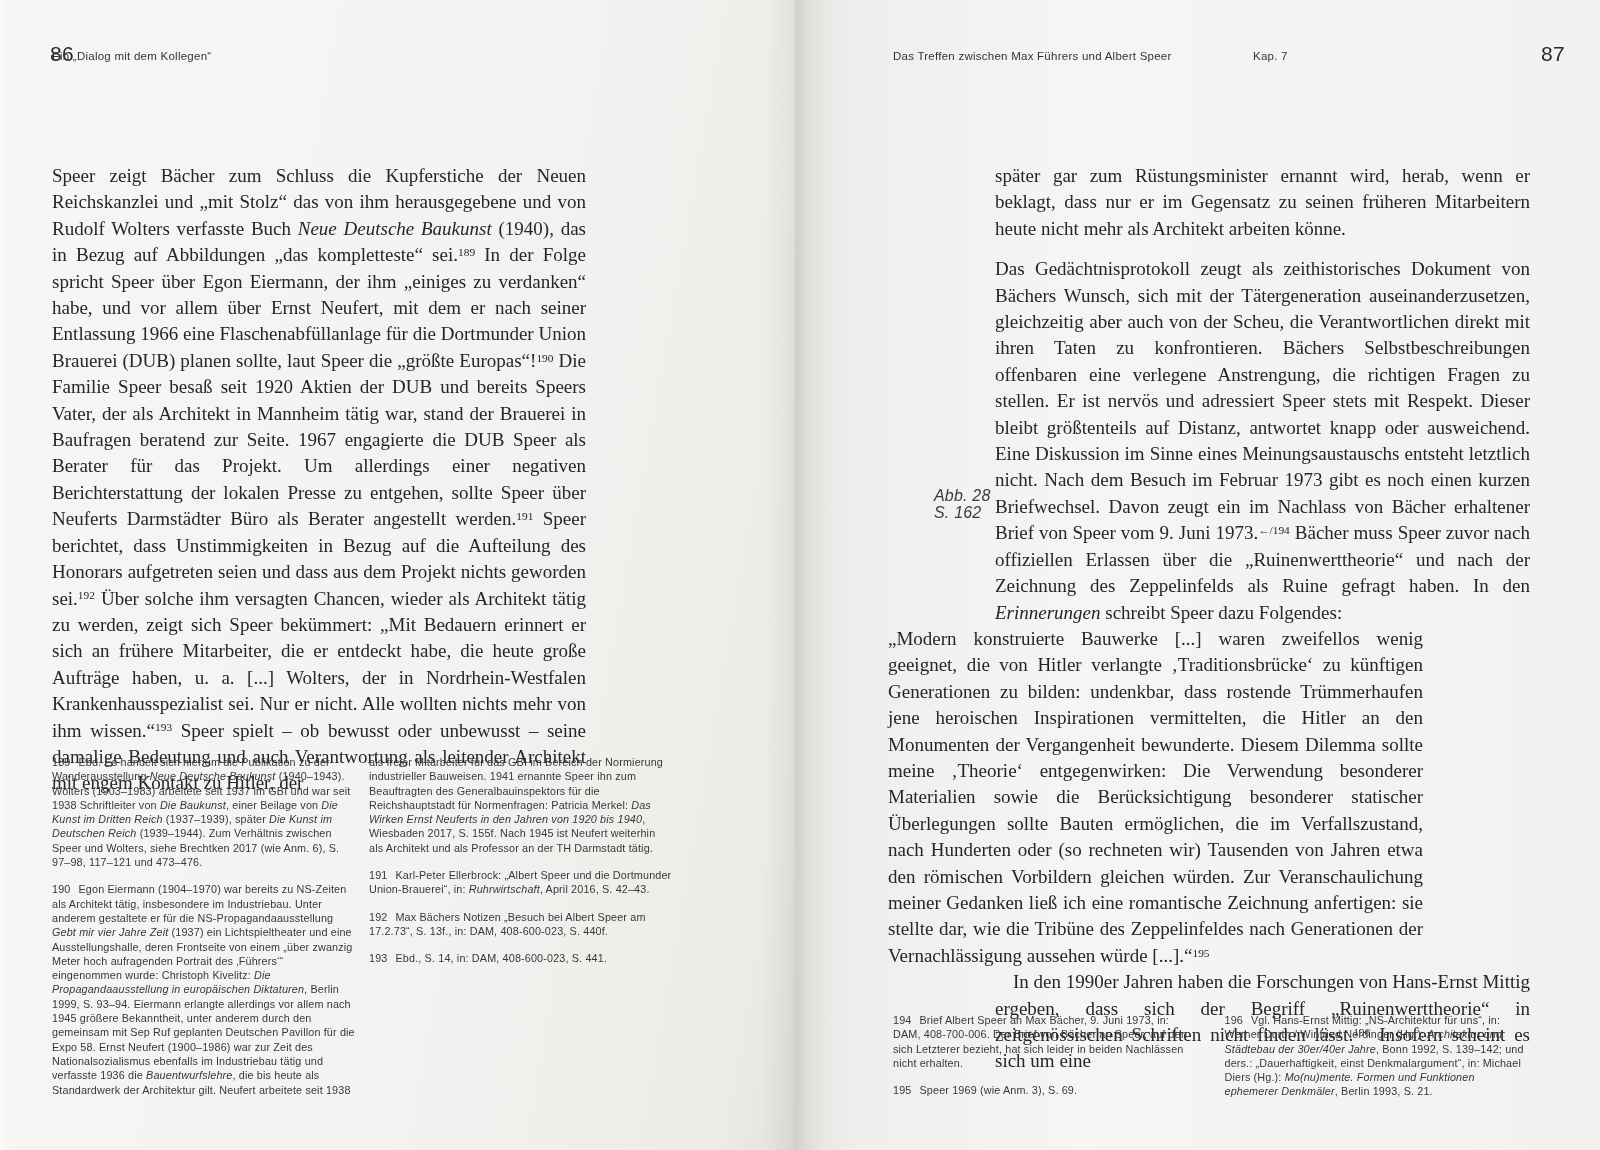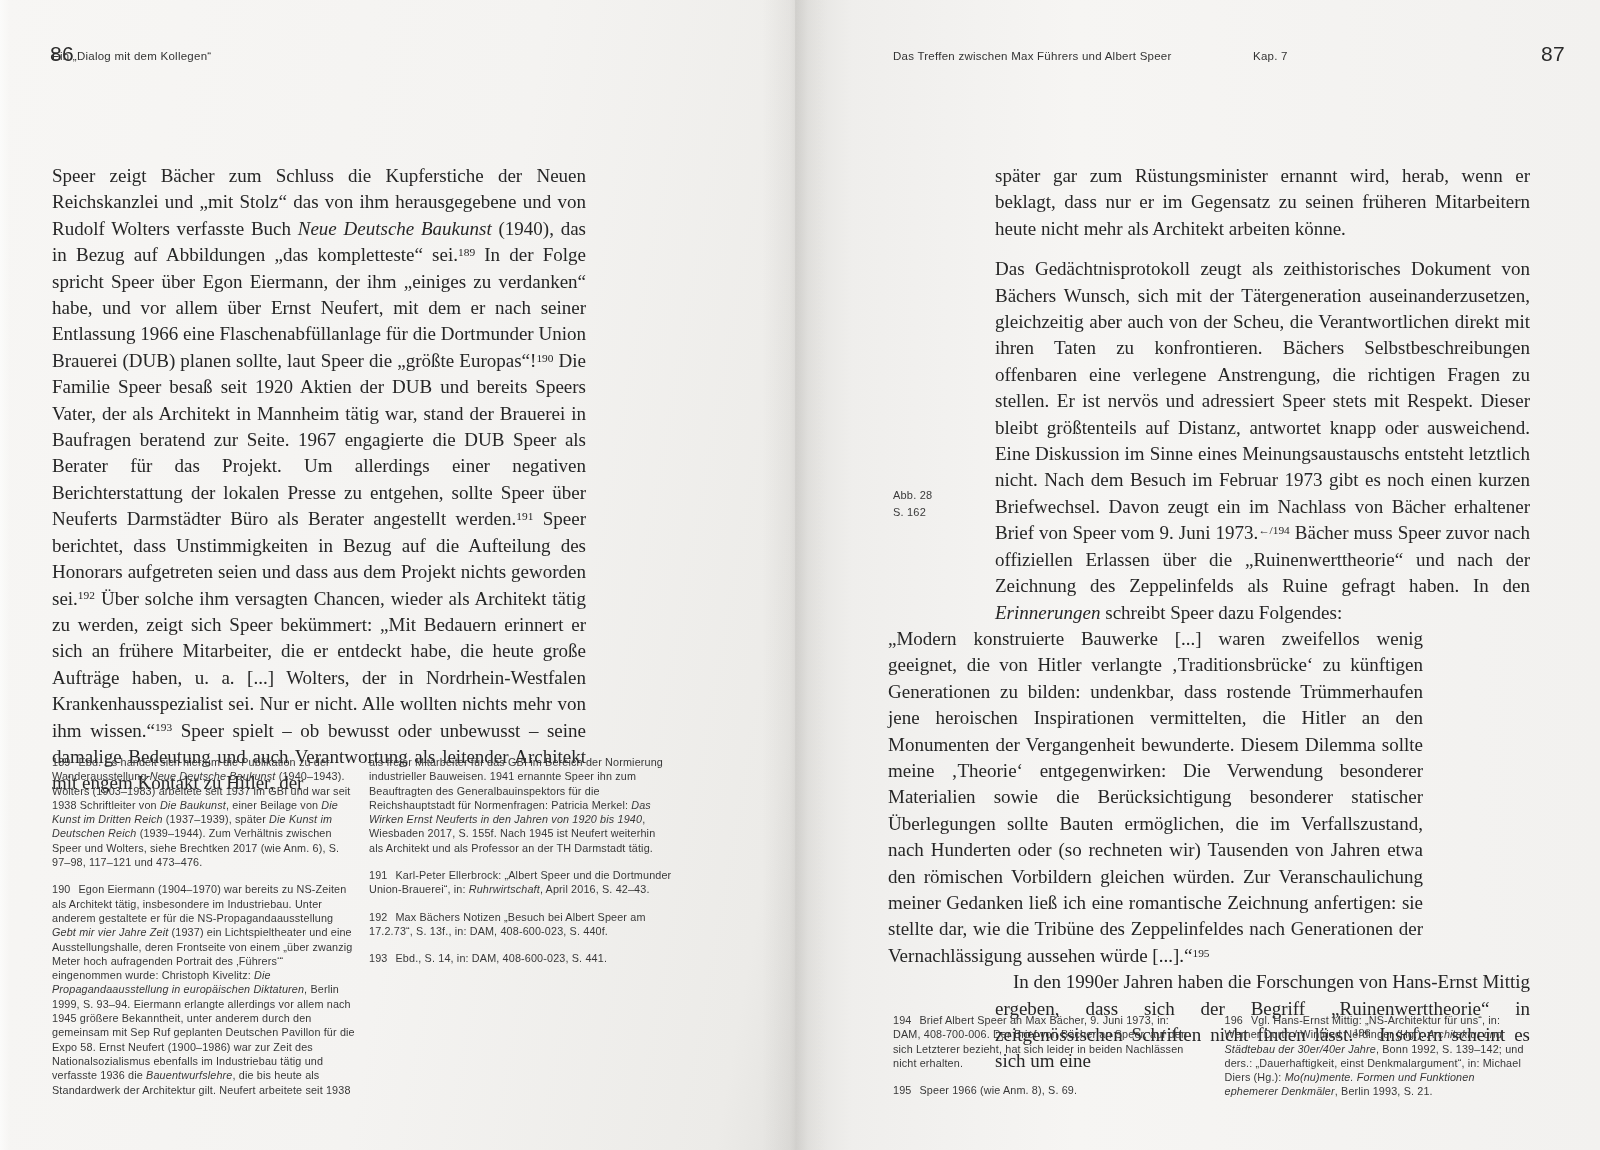--- a/index.html
+++ b/index.html
@@ -34,21 +34,21 @@
   .footnotes{position:absolute;font-size:10.8px;line-height:14.3px;color:#383838;
     letter-spacing:0.15px;column-fill:auto;}
   .lp-footnotes{left:52px;top:747px;width:620px;height:356px;
     column-count:2;column-gap:14px;margin-top:8px;}
   .rp-footnotes{left:893px;top:1013px;width:637px;height:104px;
     column-count:2;column-gap:26px;}
   .footnote{margin:0 0 13px 0;}
   .footnote:last-child{margin-bottom:0;}
   .fn-num{display:inline-block;margin-right:8px;}
 
-  .margin-note{position:absolute;left:893px;top:487px;font-size:11px;line-height:17px;color:#3a3a3a;letter-spacing:0.2px;}
+  .margin-note{position:absolute;left:934px;top:487px;font-size:16px;line-height:17px;color:#3a3a3a;letter-spacing:0.2px;font-style:italic;}
 </style>
 </head>
 <body>
 
 <div class="spread">
   <div class="page-left-bg"></div>
   <div class="page-right-bg"></div>
   <div class="spine-shadow"></div>
   <div class="edge-left"></div>
 
@@ -78,16 +78,16 @@
 
   <div class="body-serif rp-body">
     <p class="p1"><span>später gar zum Rüstungsminister ernannt wird, herab, wenn er beklagt, dass nur er im Gegensatz zu seinen früheren Mitarbeitern heute nicht mehr als Architekt arbeiten könne.</span></p>
     <p class="p2"><span>Das Gedächtnisprotokoll zeugt als zeithistorisches Dokument von Bächers Wunsch, sich mit der Tätergeneration auseinanderzusetzen, gleichzeitig aber auch von der Scheu, die Verantwortlichen direkt mit ihren Taten zu konfrontieren. Bächers Selbstbeschreibungen offenbaren eine verlegene Anstrengung, die richtigen Fragen zu stellen. Er ist nervös und adressiert Speer stets mit Respekt. Dieser bleibt größtenteils auf Distanz, antwortet knapp oder ausweichend. Eine Diskussion im Sinne eines Meinungsaustauschs entsteht letztlich nicht. Nach dem Besuch im Februar 1973 gibt es noch einen kurzen Briefwechsel. Davon zeugt ein im Nachlass von Bächer erhaltener Brief von Speer vom 9. Juni 1973.</span><sup>←/194</sup><span> Bächer muss Speer zuvor nach offiziellen Erlassen über die „Ruinenwerttheorie“ und nach der Zeichnung des Zeppelinfelds als Ruine gefragt haben. In den </span><span class="em">Erinnerungen</span><span> schreibt Speer dazu Folgendes:</span></p>
     <p class="quote"><span>„Modern konstruierte Bauwerke [...] waren zweifellos wenig geeignet, die von Hitler verlangte ‚Traditionsbrücke‘ zu künftigen Generationen zu bilden: undenkbar, dass rostende Trümmerhaufen jene heroischen Inspirationen vermittelten, die Hitler an den Monumenten der Vergangenheit bewunderte. Diesem Dilemma sollte meine ‚Theorie‘ entgegenwirken: Die Verwendung besonderer Materialien sowie die Berücksichtigung besonderer statischer Überlegungen sollte Bauten ermöglichen, die im Verfallszustand, nach Hunderten oder (so rechneten wir) Tausenden von Jahren etwa den römischen Vorbildern gleichen würden. Zur Veranschaulichung meiner Gedanken ließ ich eine romantische Zeichnung anfertigen: sie stellte dar, wie die Tribüne des Zeppelinfeldes nach Generationen der Vernachlässigung aussehen würde [...].“</span><sup>195</sup></p>
     <p class="p3"><span>In den 1990er Jahren haben die Forschungen von Hans-Ernst Mittig ergeben, dass sich der Begriff „Ruinenwerttheorie“ in zeitgenössischen Schriften nicht finden lässt.</span><sup>196</sup><span> Insofern scheint es sich um eine</span></p>
   </div>
 
   <div class="footnotes rp-footnotes">
     <div class="footnote"><span class="fn-num">194</span><span><span>Brief Albert Speer an Max Bächer, 9. Juni 1973, in: DAM, 408-700-006. Der Brief von Bächer an Speer, auf den sich Letzterer bezieht, hat sich leider in beiden Nachlässen nicht erhalten.</span></span></div>
-    <div class="footnote"><span class="fn-num">195</span><span><span>Speer 1966 (wie Anm. 8), S. 69.</span></span></div>
+    <div class="footnote"><span class="fn-num">195</span><span><span>Speer 1969 (wie Anm. 3), S. 69.</span></span></div>
     <div class="footnote"><span class="fn-num">196</span><span><span>Vgl. Hans-Ernst Mittig: „NS-Architektur für uns“, in: Werner Durth / Winfried Nerdinger (Hg.): </span><span class="em">Architektur und Städtebau der 30er/40er Jahre</span><span>, Bonn 1992, S. 139–142; und ders.: „Dauerhaftigkeit, einst Denkmalargument“, in: Michael Diers (Hg.): </span><span class="em">Mo(nu)mente. Formen und Funktionen ephemerer Denkmäler</span><span>, Berlin 1993, S. 21.</span></span></div>
   </div>
 </div>
 
 </body></html>

